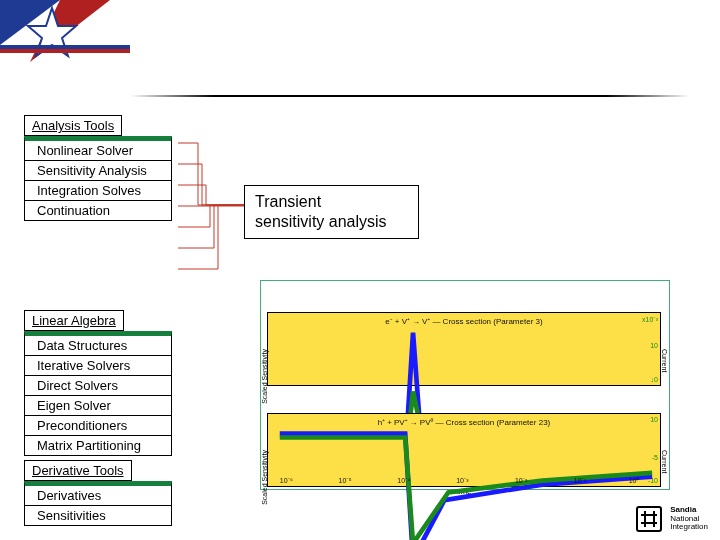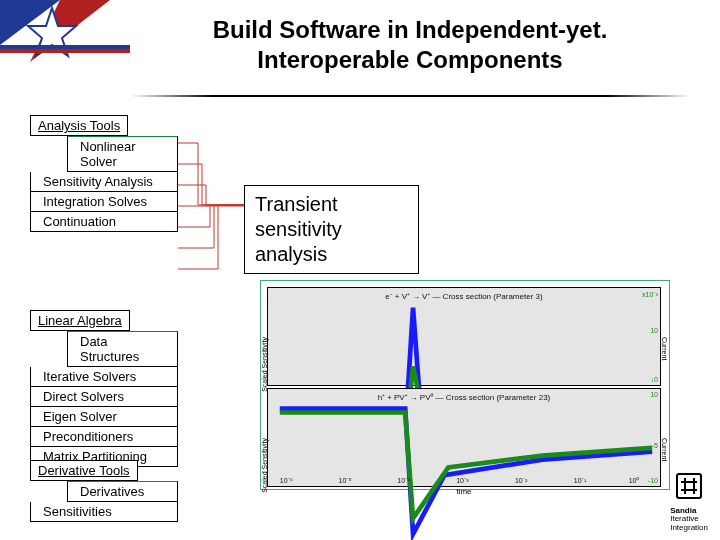--- a/index.html
+++ b/index.html
@@ -9,81 +9,77 @@
   
   .star-graphic { position: absolute; top: 0; left: 0; width: 110px; height: 70px; }
 
   
   .title { position: absolute; top: 15px; left: 130px; width: 560px; font-weight: bold; font-size: 24px; text-align: center; line-height: 1.25; }
   .title-rule { position: absolute; top: 95px; left: 130px; width: 560px; height: 2px; background: linear-gradient(to right, rgba(0,0,0,0) 0%, #000 15%, #000 85%, rgba(0,0,0,0) 100%); }
   .title-band { position: absolute; top: 45px; left: 0; width: 130px; height: 4px; background:#1f3a93; }
   .title-band2 { position: absolute; top: 49px; left: 0; width: 130px; height: 4px; background:#b02020; }
 
   
-  .group { position: absolute; left: 30px; border-radius: 7px; }
+  .group { position: absolute; left: 24px; border-radius: 7px; }
   .group-header { display: inline-block; border: 1px solid #000; padding: 2px 7px; font-size: 13px; text-decoration: underline; background: #fff; position: relative; z-index: 3; }
   .items { margin-top: 0; }
   .item { border: 1px solid #000; border-top: none; padding: 2px 8px 2px 12px; font-size: 13px; background: #fff; position: relative; }
-  .items .item:first-child { border-top: 1px solid #15803d; margin-left: 37px; }
+  .items .item:first-child { border-top: 5px solid #15803d; }
   .item::before { content: ""; position: absolute; left: 2px; right: 2px; top: 2px; bottom: 2px; z-index: -1; }
   .g-green .item::before { background: linear-gradient(to right, rgba(40,160,40,0.35), rgba(40,160,40,0.08)); }
   .g-red .item::before   { background: linear-gradient(to right, rgba(200,50,50,0.35), rgba(200,50,50,0.08)); }
   .g-blue .item::before  { background: linear-gradient(to right, rgba(40,80,200,0.35), rgba(40,80,200,0.08)); }
 
   #group-analysis { top: 115px; width: 148px; }
   #group-linalg   { top: 310px; width: 148px; }
   #group-deriv    { top: 460px; width: 148px; }
 
   #group-analysis .items, #group-linalg .items, #group-deriv .items { width: 148px; }
 
   
   .wires { position: absolute; top: 130px; left: 178px; width: 66px; height: 200px; z-index: 1; }
 
   
-  .callout { position: absolute; top: 185px; left: 244px; width: 175px; border: 1px solid #000; background: #fff; padding: 6px 10px; font-size: 20px; line-height: 1.25; }
+  .callout { position: absolute; top: 185px; left: 244px; width: 175px; border: 1px solid #000; background: #fff; padding: 6px 10px; font-size: 16px; line-height: 1.25; }
 
   
   .chart-wrap { position: absolute; top: 280px; left: 260px; width: 410px; height: 210px; }
   .chart-frame { border: 1px solid #4a7; background:#fff; width:100%; height:100%; padding: 6px 8px 2px 6px; position:relative; }
   .plot-split { display: flex; flex-direction: column; width: 100%; height: 100%; }
-  .panel { position: relative; border: 1px solid #000; background: #e5e5e5; }
+  .panel { position: relative; border: 1px solid #000; background: #fde047; margin-top: 25px; }
   .panel-top { flex: 1; margin-bottom: 2px; }
   .panel-bot { flex: 1; padding-left: 36px; }
   .axis-label-y { position: absolute; left: -4px; top: 50%; transform: translate(-100%, -50%) rotate(-90deg); transform-origin: right center; font-size: 7px; white-space: nowrap; }
   .axis-label-r { position: absolute; right: -4px; top: 50%; transform: translate(100%, -50%) rotate(90deg); transform-origin: left center; font-size: 7px; white-space: nowrap; }
   .xlabel { text-align: center; font-size: 8px; margin-top: 0; }
   .panel-title { position: absolute; top: 2px; left: 0; right: 0; text-align: center; font-size: 8px; color: #111; }
   .tick-r { position: absolute; right: 2px; font-size: 7px; color: #1a8a1a; }
   .tick-x { position: absolute; bottom: 1px; font-size: 7px; color: #111; }
   .curve { position:absolute; inset:0; }
 
   
-  .footer-logo { position: absolute; right: 12px; bottom: 8px; display: flex; align-items: center; gap: 8px; flex-direction: column; }
+  .footer-logo { position: absolute; right: 12px; bottom: 8px; display: flex; align-items: center; gap: 8px; }
   .logo-glyph { width: 26px; height: 26px; border: 2px solid #000; border-radius: 3px; position: relative; }
   .logo-glyph::before { content:""; position:absolute; left:25%; right:25%; top:15%; bottom:15%; border-left:2px solid #000; border-right:2px solid #000; }
   .logo-glyph::after { content:""; position:absolute; left:15%; right:15%; top:28%; bottom:28%; border-top:2px solid #000; border-bottom:2px solid #000; }
   .logo-text { font-size: 8px; line-height: 1.05; }
   .logo-text b { display:block; }
 </style>
 </head>
 <body>
 <div class="slide">
 
   <svg class="star-graphic" viewBox="0 0 110 70">
     <polygon points="0,0 60,0 0,45" fill="#1f3a93"></polygon>
     <polygon points="60,0 110,0 30,62" fill="#b02020"></polygon>
     <polygon points="52,8 58,26 76,26 62,38 68,56 52,45 36,56 42,38 28,26 46,26" fill="#fff" stroke="#1f3a93" stroke-width="2"></polygon>
   </svg>
   <div class="title-band"></div>
   <div class="title-band2"></div>
 
-  <div class="title">
-    <span>Build Software in Independent-yet.</span><br>
-    <span>Interoperable Components</span>
-  </div>
   <div class="title-rule"></div>
 
   <div class="group g-green" id="group-analysis">
     <div class="group-header">Analysis Tools</div>
     <div class="items">
       <div class="item">Nonlinear Solver</div>
       <div class="item">Sensitivity Analysis</div>
       <div class="item">Integration Solves</div>
       <div class="item">Continuation</div>
     </div>
@@ -160,18 +156,18 @@
         </div>
       </div>
       <div class="xlabel">time</div>
     </div>
   </div>
 
   <div class="footer-logo">
     <div class="logo-glyph"></div>
     <div class="logo-text">
       <b>Sandia</b>
-      <span>Iterative</span><br>
+      <span>National</span><br>
       <span>Integration</span>
     </div>
   </div>
 
 </div>
 
 </body></html>

